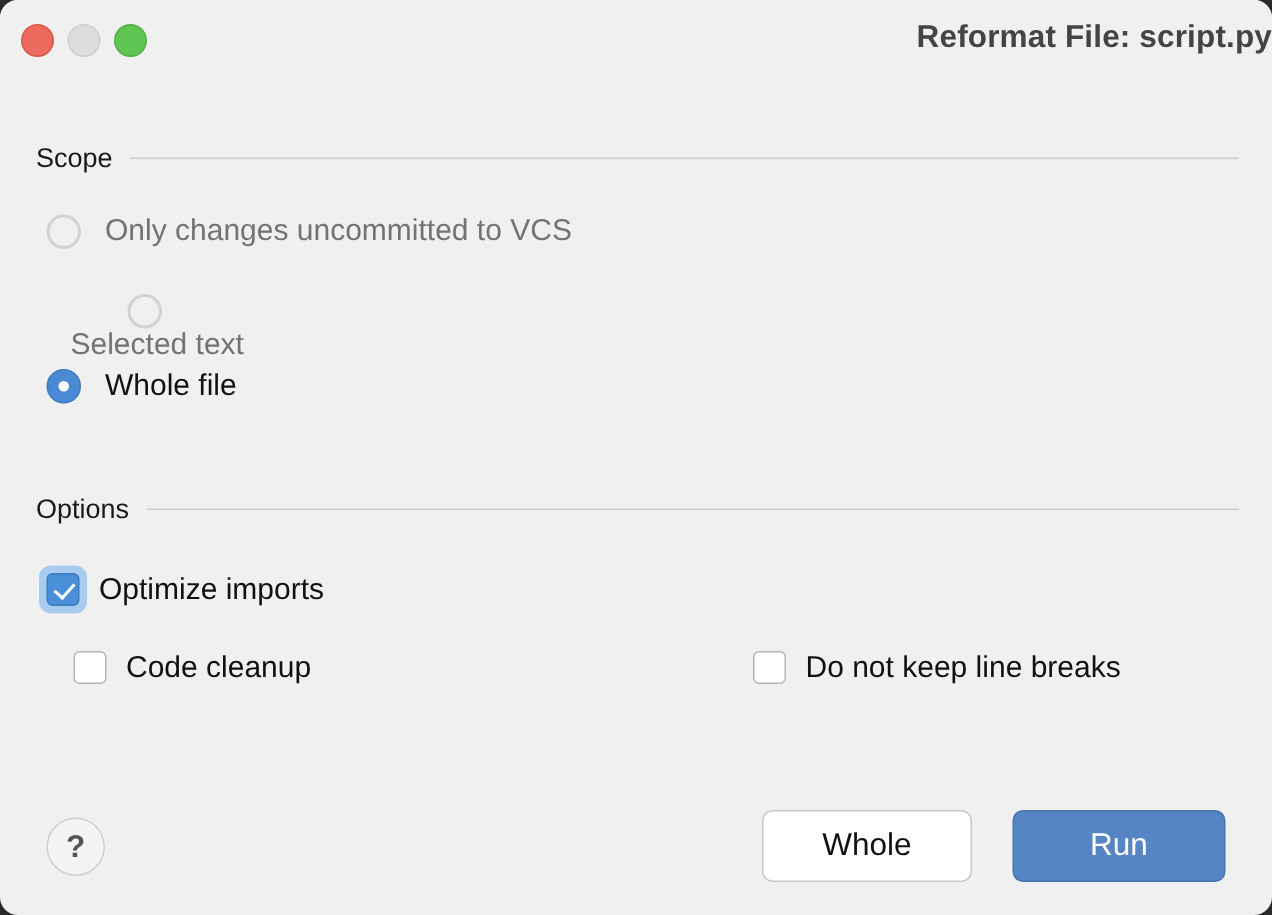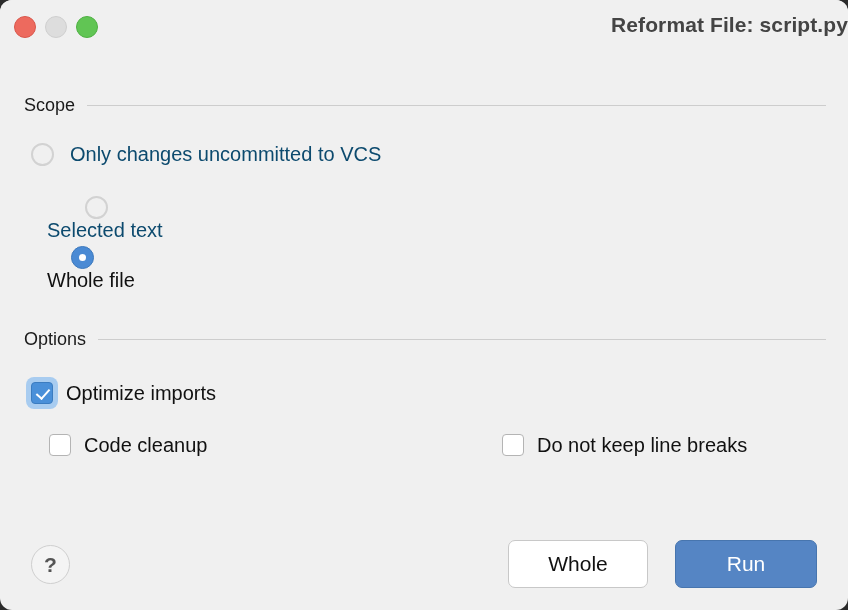--- a/index.html
+++ b/index.html
@@ -114,25 +114,25 @@
     margin: -3.5px 0 0 -3.5px;
     border-radius: 50%;
     background: #ffffff;
   }
   .row-label {
     font-size: 20px;
     color: #111111;
     margin-left: 16px;
     white-space: nowrap;
   }
-  .row-label.disabled { color: #0c4a6e; }
+  .row-label.disabled { color: #737373; }
 
   #radio-vcs      { left: 31px; top: 143px; }
   #radio-selected { left: 31px; top: 196px; flex-direction: column; }
-  #radio-whole    { left: 31px; top: 246px; flex-direction: column; }
+  #radio-whole    { left: 31px; top: 246px; }
 
   
   .cbox-wrap {
     position: relative;
     width: 32px;
     height: 32px;
     flex: 0 0 auto;
     display: flex;
     align-items: center;
     justify-content: center;

